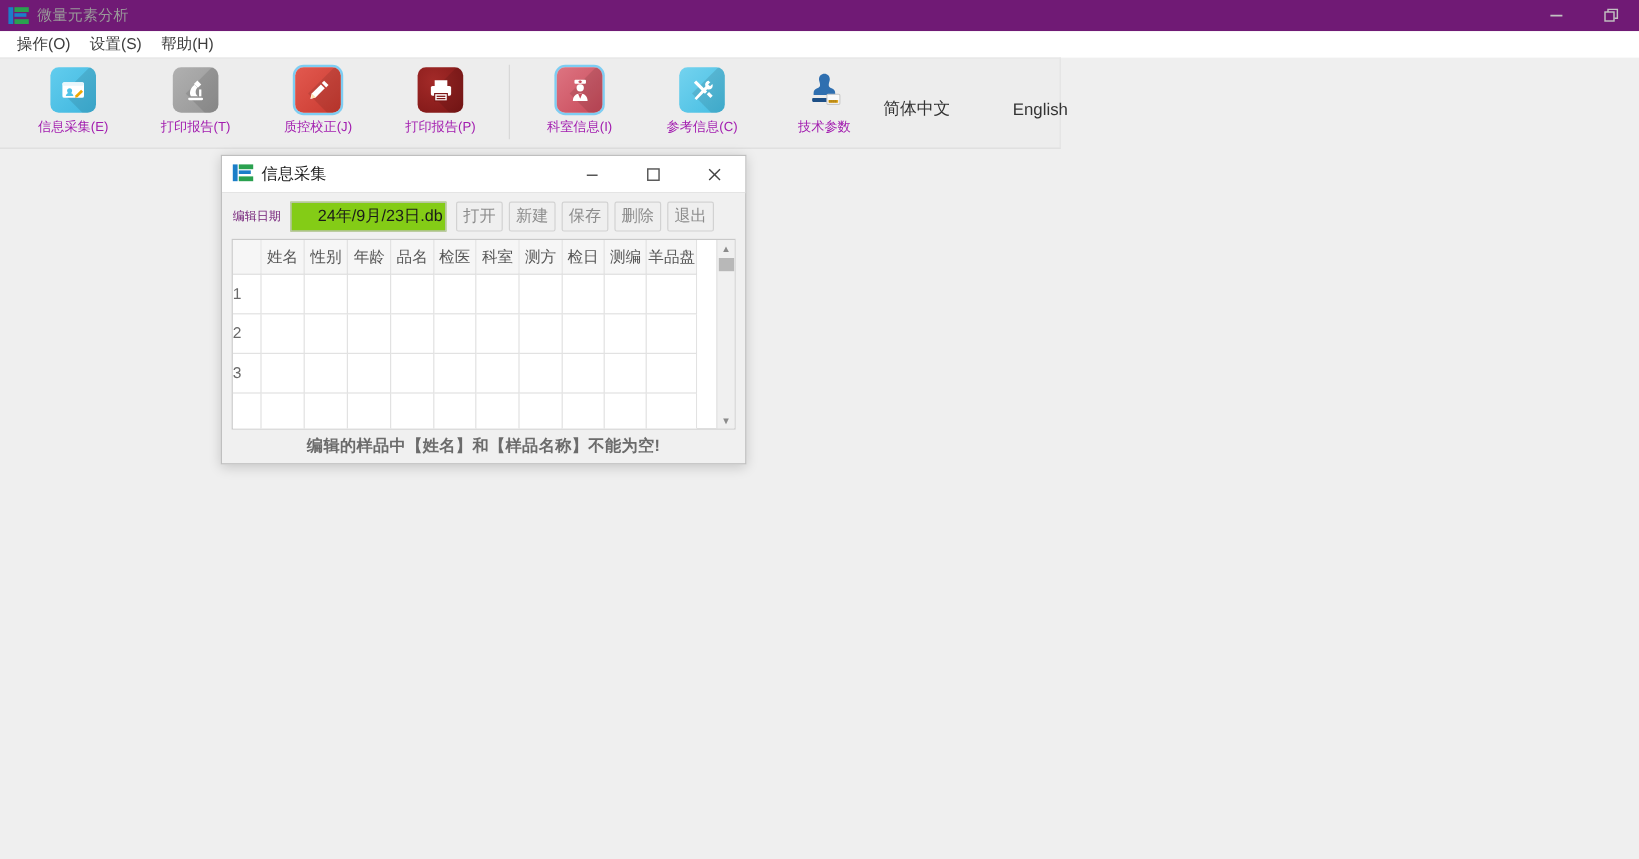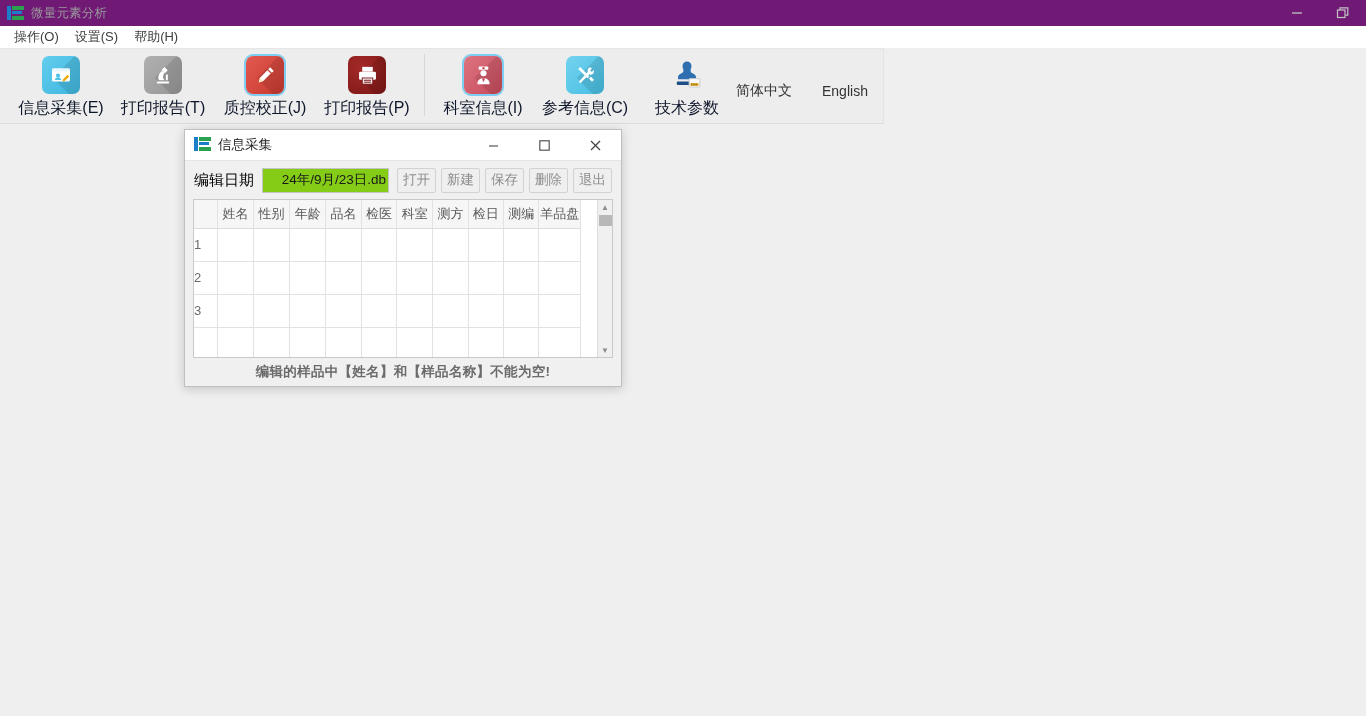--- a/index.html
+++ b/index.html
@@ -70,35 +70,35 @@
   .tb-group { position:absolute; top:0; height:75px; display:flex; align-items:flex-start; }
   .tb-sep {
     position:absolute; top:6px; width:1px; height:62px;
     background:#d8d8d8;
   }
   .tb-btn {
     width:102px; height:72px; padding-top:8px;
     display:flex; flex-direction:column; align-items:center; gap:4px;
   }
   .tb-icon { width:38px; height:38px; position:relative; }
-  .tb-label { font-size:16px; color:#0f172a; white-space:nowrap; }
+  .tb-label { font-size:11px; color:#a21caf; white-space:nowrap; }
 
   .ico-sq { width:38px; height:38px; border-radius:7px; position:relative; overflow:hidden;
             display:flex; align-items:center; justify-content:center; }
   .ico-sel { box-shadow:0 0 0 2px #7ecdf2; }
   .ico-sq .shine {
     position:absolute; right:-4px; bottom:-4px; width:40px; height:40px;
     background:rgba(0,0,0,.10); transform:rotate(-45deg) translate(12px,12px);
   }
   .ico-glyph { position:relative; z-index:2; color:#fff; font-size:21px; line-height:1; }
 
   .lang-link {
     font-size:14px; color:#333; padding:4px 6px; white-space:nowrap;
   }
-  #lang-wrap { position:absolute; top:30px; display:flex; align-items:center; gap:18px; }
+  #lang-wrap { position:absolute; top:30px; display:flex; align-items:center; gap:40px; }
 
   
   #workspace {
     position:absolute; left:0; top:125px; width:1366px; height:591px;
     background:#efefef;
   }
 
   
   #dialog {
     position:absolute; left:184px; top:129px; width:438px; height:258px;
@@ -117,21 +117,21 @@
   .dlg-win-btn {
     width:51px; height:31px; display:flex; align-items:center; justify-content:center;
     color:#4a4a4a;
   }
 
   
   #dlg-actionrow {
     height:38px; display:flex; align-items:center; gap:0;
     padding:0 9px; flex:0 0 auto;
   }
-  #edit-date-label { font-size:15px; color:#000000; white-space:nowrap; margin-right:8px; }
+  #edit-date-label { font-size:10px; color:#701a75; white-space:nowrap; margin-right:8px; }
   #date-input {
     width:130px; height:25px;
     background:#84cc16; border:1px solid #c4c4c4;
     font-size:13.5px; color:#1a1a1a;
     padding:0 2px 0 0; margin-right:8px;
     font-family:"Liberation Sans","DejaVu Sans",sans-serif;
     overflow:hidden; white-space:nowrap;
     display:flex; align-items:center; justify-content:flex-end;
   }
   #date-input span { display:inline-block; }

